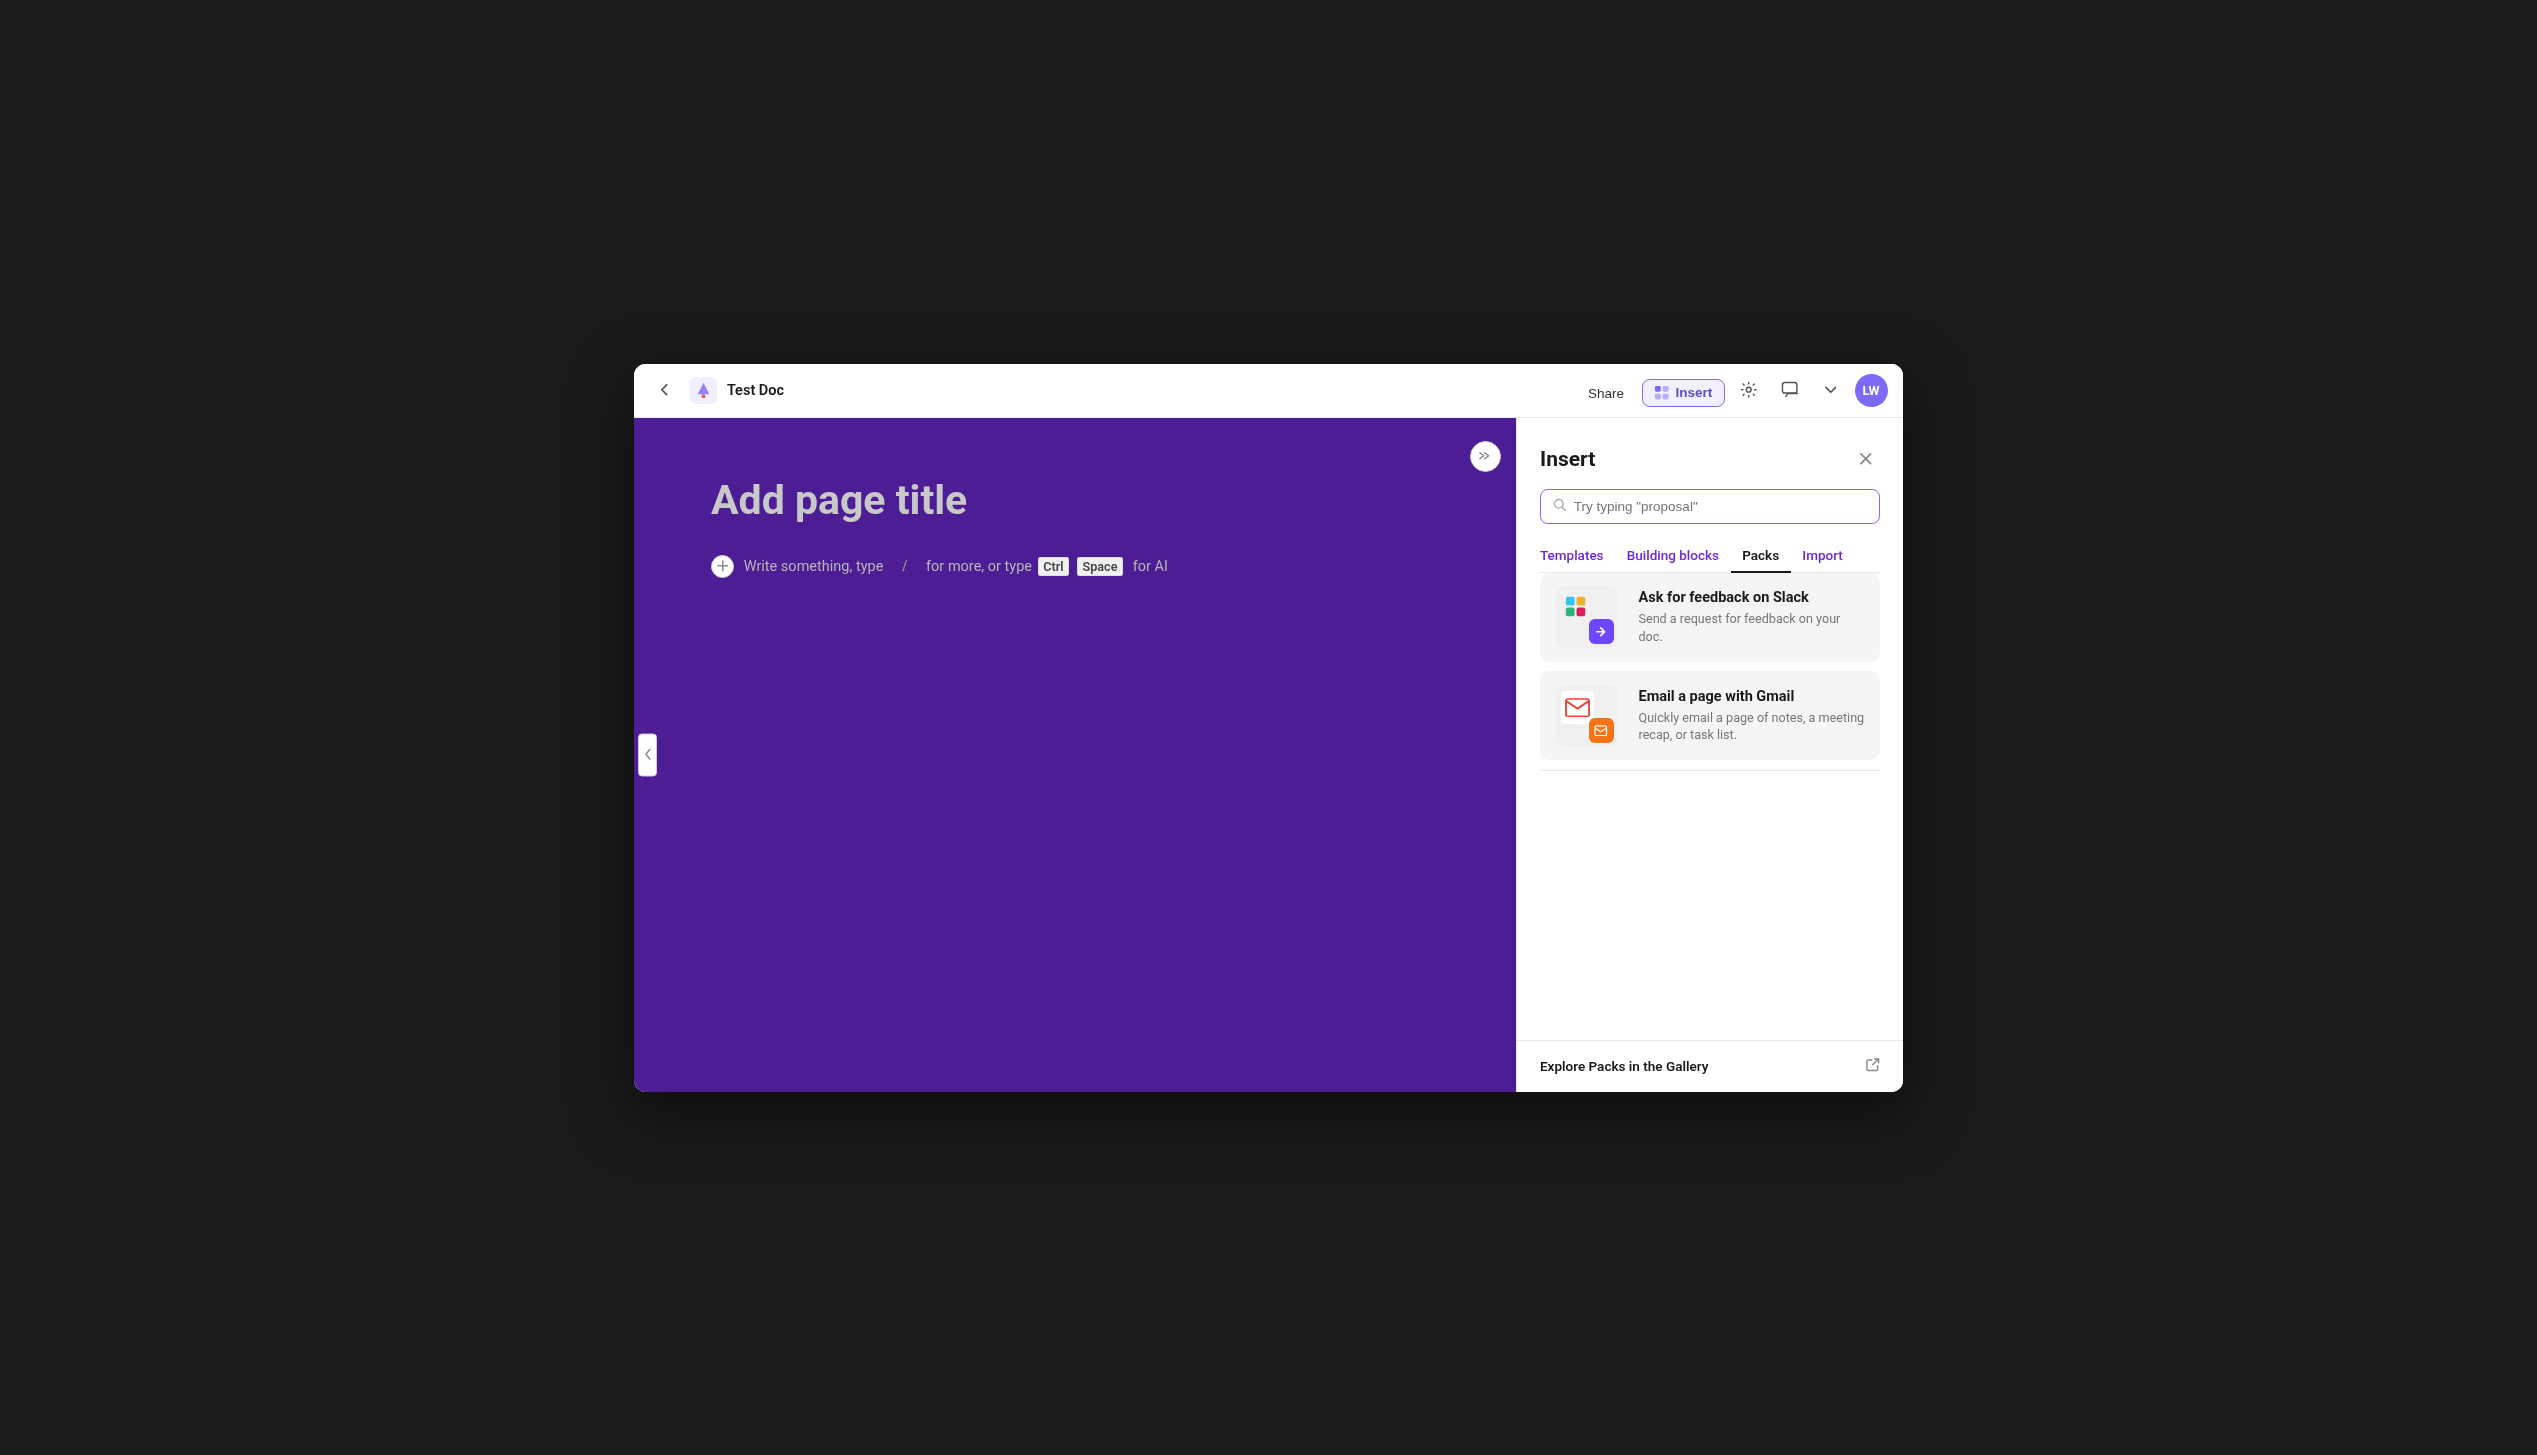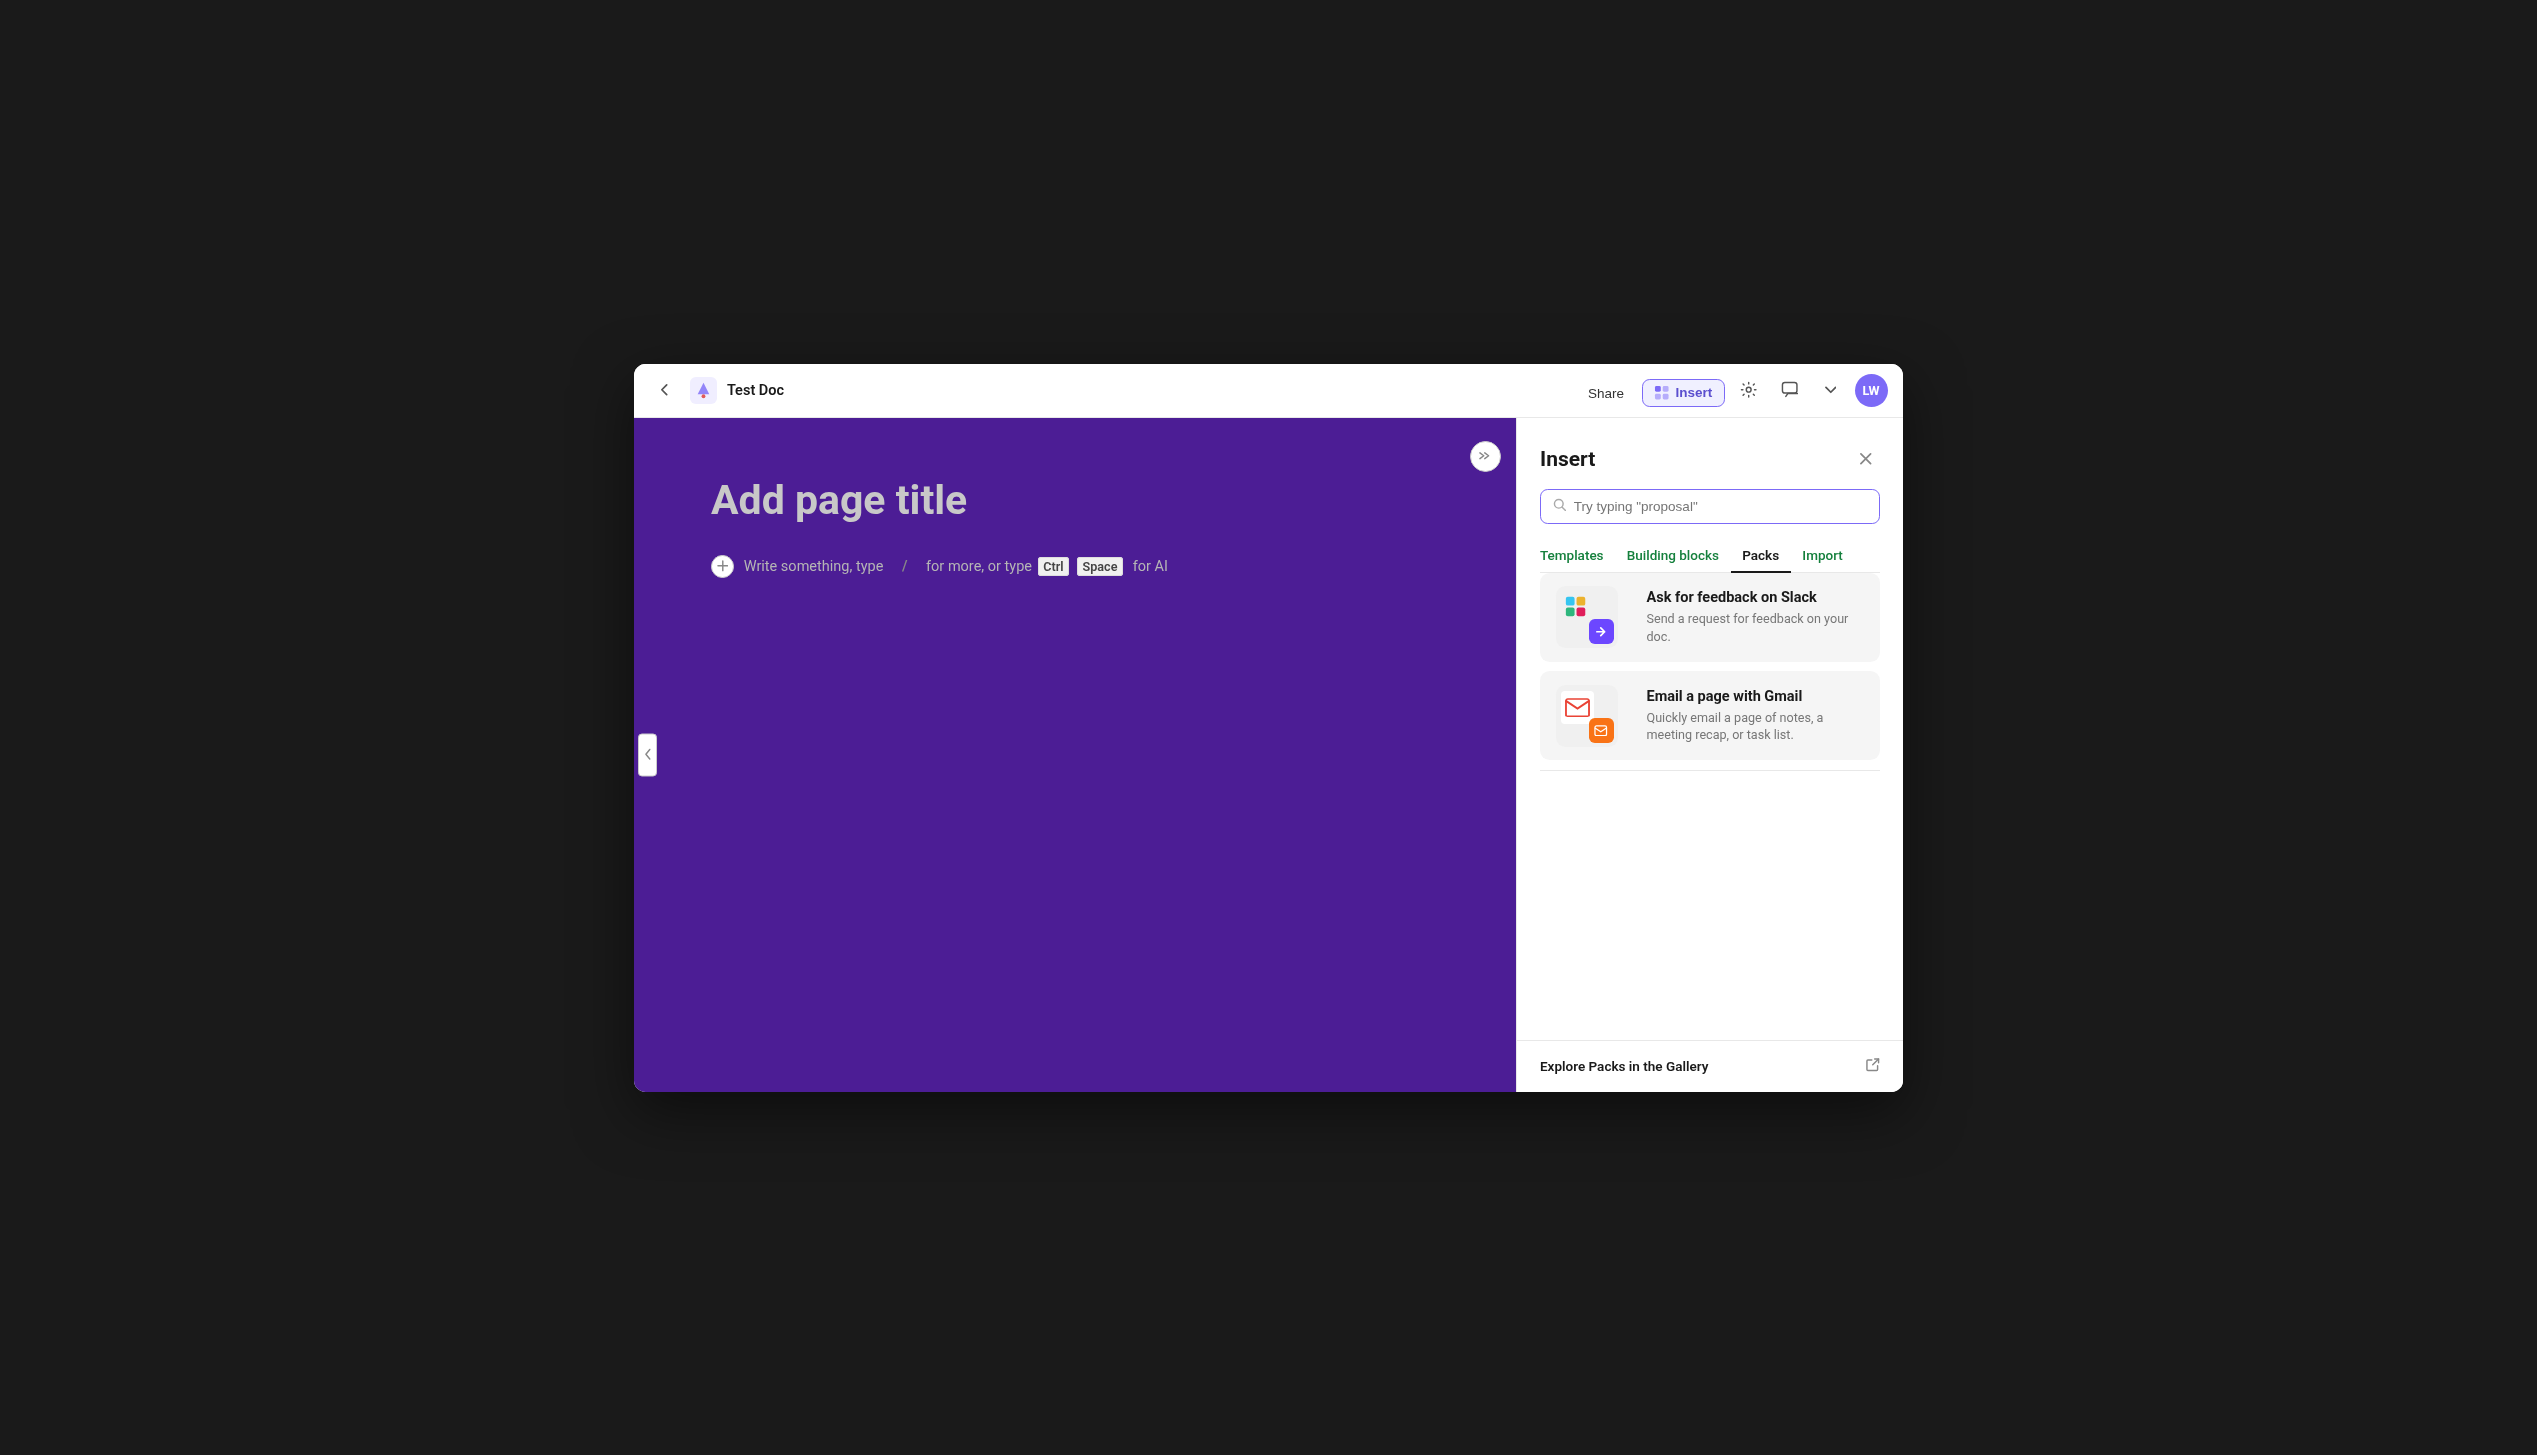--- a/index.html
+++ b/index.html
@@ -258,21 +258,21 @@
     }
     
     .panel-tabs {
       display: flex;
       margin: 15.5px 23px 0 23px;
       border-bottom: 1px solid #e8e8e8;
     }
     .tab-item {
       padding: 7.7px 11.6px;
       font-size: 13.5px;
-      color: #15803d;
+      color: #6d28d9;
       cursor: pointer;
       border-bottom: 1.9px solid transparent;
       margin-bottom: -1px;
       font-weight: 500;
     }
     .tab-item:first-child { padding-left: 0; }
     .tab-item.active {
       color: #1a1a1a;
       border-bottom: 2.4px solid #1a1a1a;
       font-weight: 600;
@@ -304,21 +304,21 @@
       display: flex;
       align-items: center;
       justify-content: center;
       color: #888;
       font-size: 12.6px;
     }
     
     .pack-card {
       display: flex;
       align-items: center;
-      gap: 29px;
+      gap: 21px;
       padding: 13.5px 15.5px;
       background: #f5f5f5;
       border-radius: 9.7px;
       margin-bottom: 9.7px;
       cursor: pointer;
     }
     .pack-icon {
       width: 62px;
       height: 62px;
       border-radius: 9.7px;

